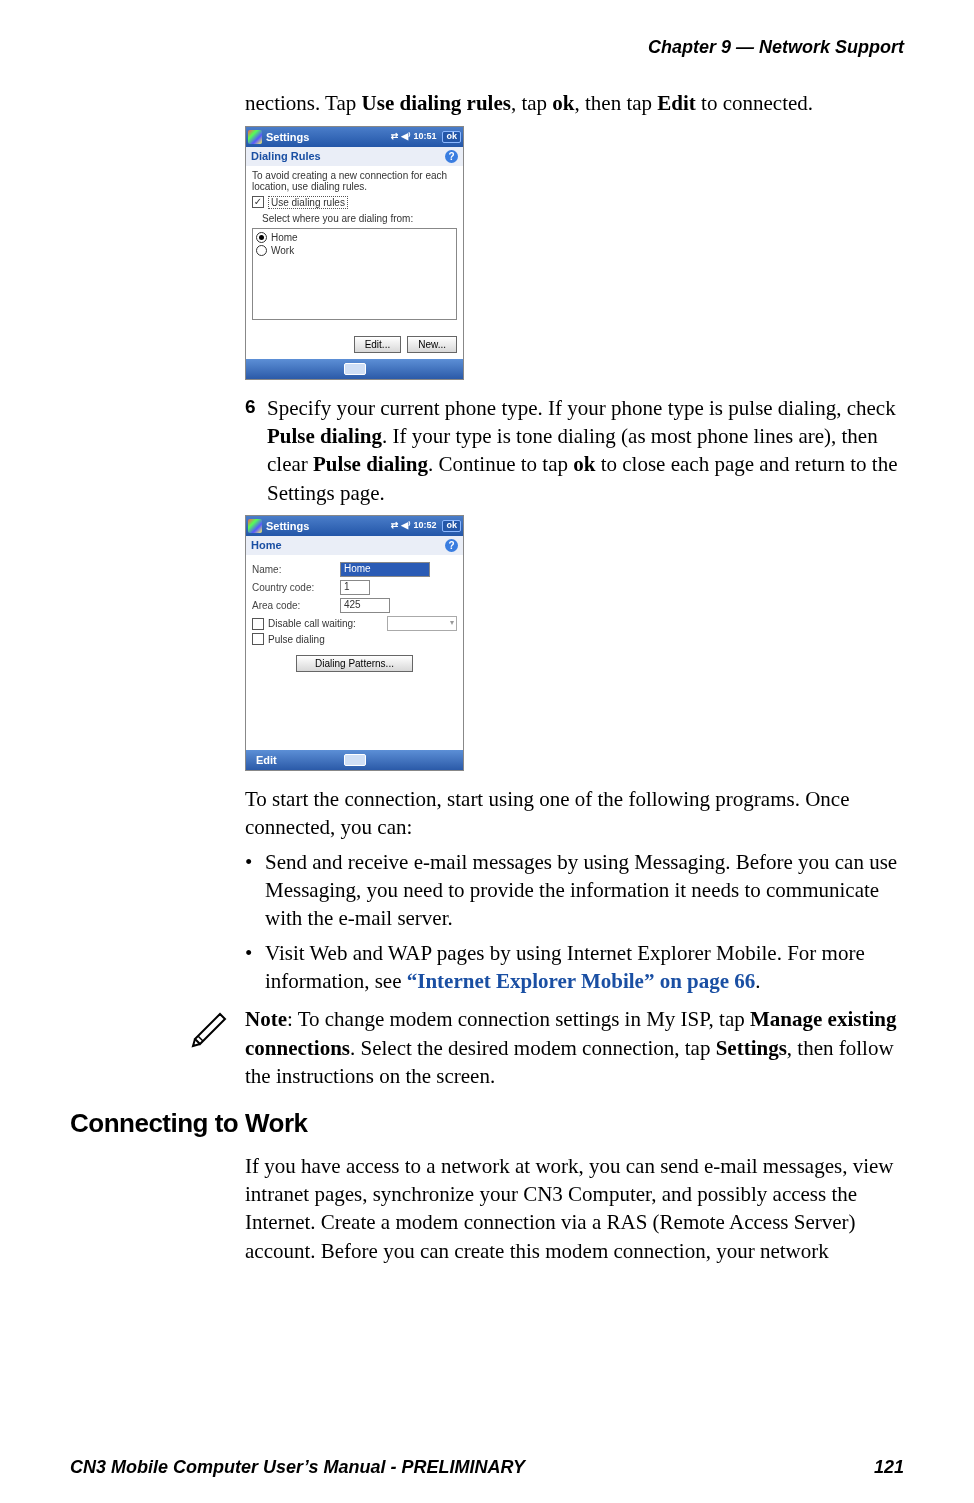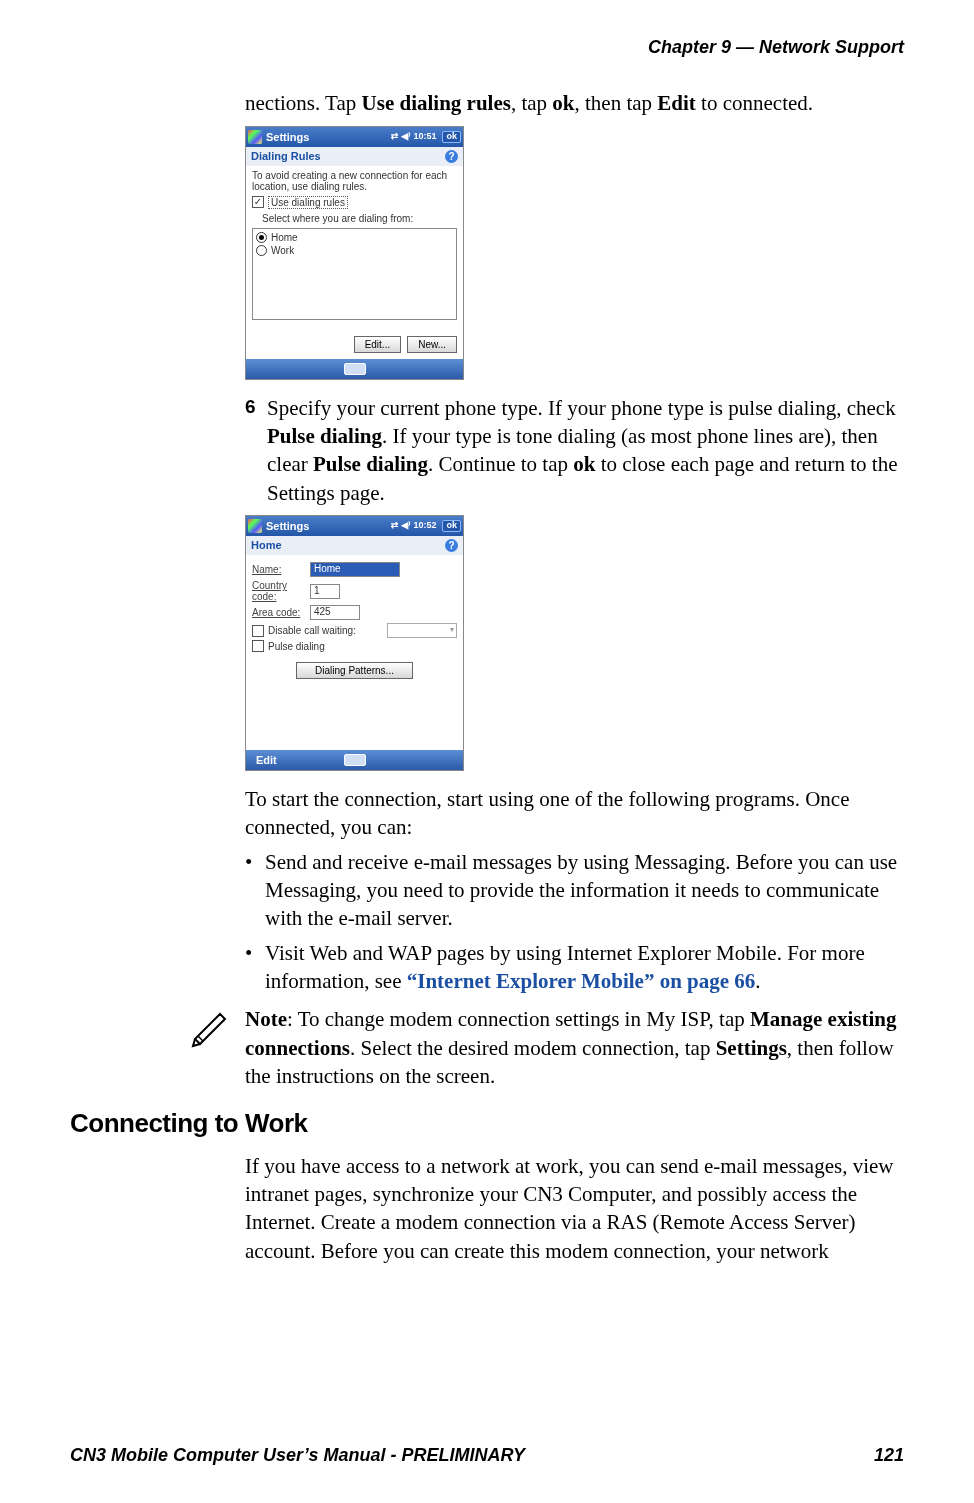--- a/index.html
+++ b/index.html
@@ -73,21 +73,21 @@
     font-family: "Myriad Pro", "Helvetica Neue", Arial, sans-serif;
     font-weight: 800;
     font-size: 26px;
     margin: 16px 0 10px -175px;
     letter-spacing: -0.5px;
   }
   .footer {
     position: absolute;
     left: 70px;
     right: 70px;
-    bottom: 36px;
+    bottom: 24px;
     display: flex;
     justify-content: space-between;
     font-family: "Myriad Pro", Arial, sans-serif;
     font-weight: bold;
     font-style: italic;
     font-size: 18px;
   }
 
   
   .wm {
@@ -190,21 +190,21 @@
   .wm-softbar .kbd {
     width: 22px; height: 12px; background: #d0dff5;
     border: 1px solid #fff; border-radius: 2px;
   }
   .wm-softbar .softleft {
     position: absolute; left: 10px; color: #fff; font-weight: bold; font-size: 11px;
   }
   .wm-form-row {
     display: flex; align-items: center; margin: 3px 0; font-size: 10px;
   }
-  .wm-form-row label { width: 58px; color: #444; text-decoration: underline; }
+  .wm-form-row label { width: 88px; color: #444; }
   .wm-input {
     border: 1px solid #888; height: 15px; font-size: 10px;
     padding: 0 3px; background: #fff;
   }
   .wm-input.hl { background: #2a5bb5; color: #fff; }
   .wm-input.sm { width: 30px; }
   .wm-input.md { width: 50px; }
   .wm-input.lg { width: 90px; }
   .wm-select {
     border: 1px solid #aaa; height: 15px; width: 70px;

